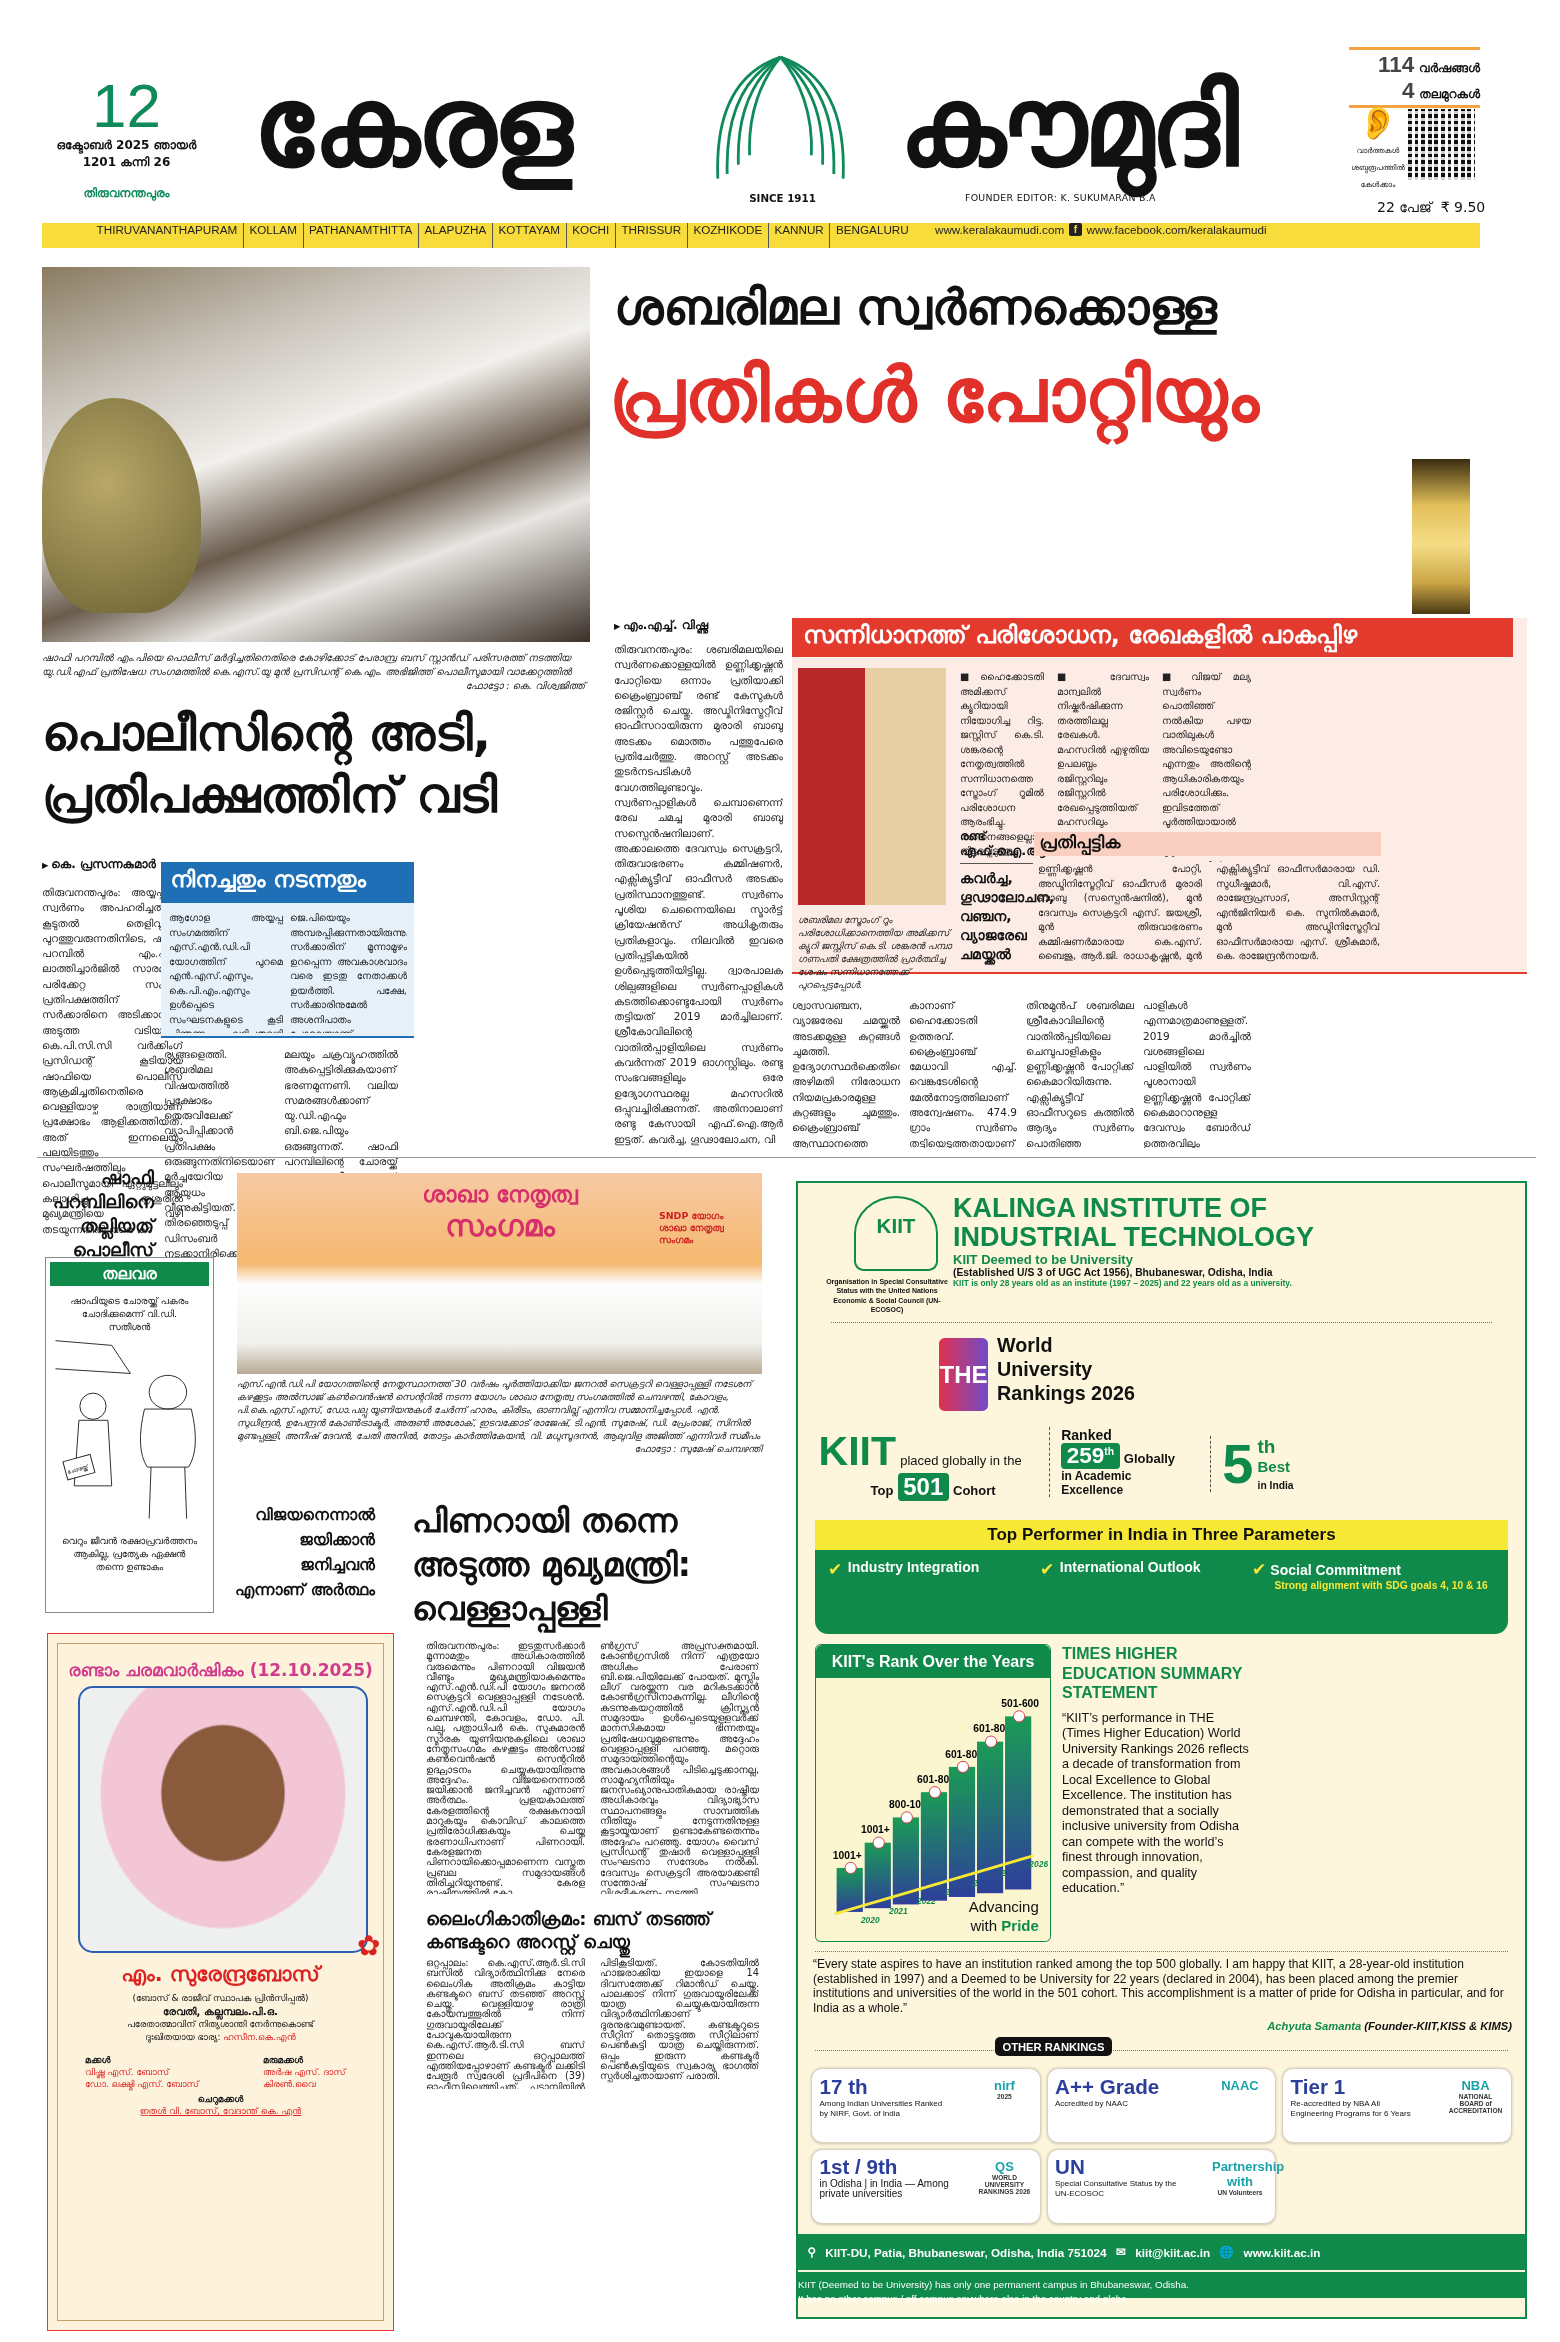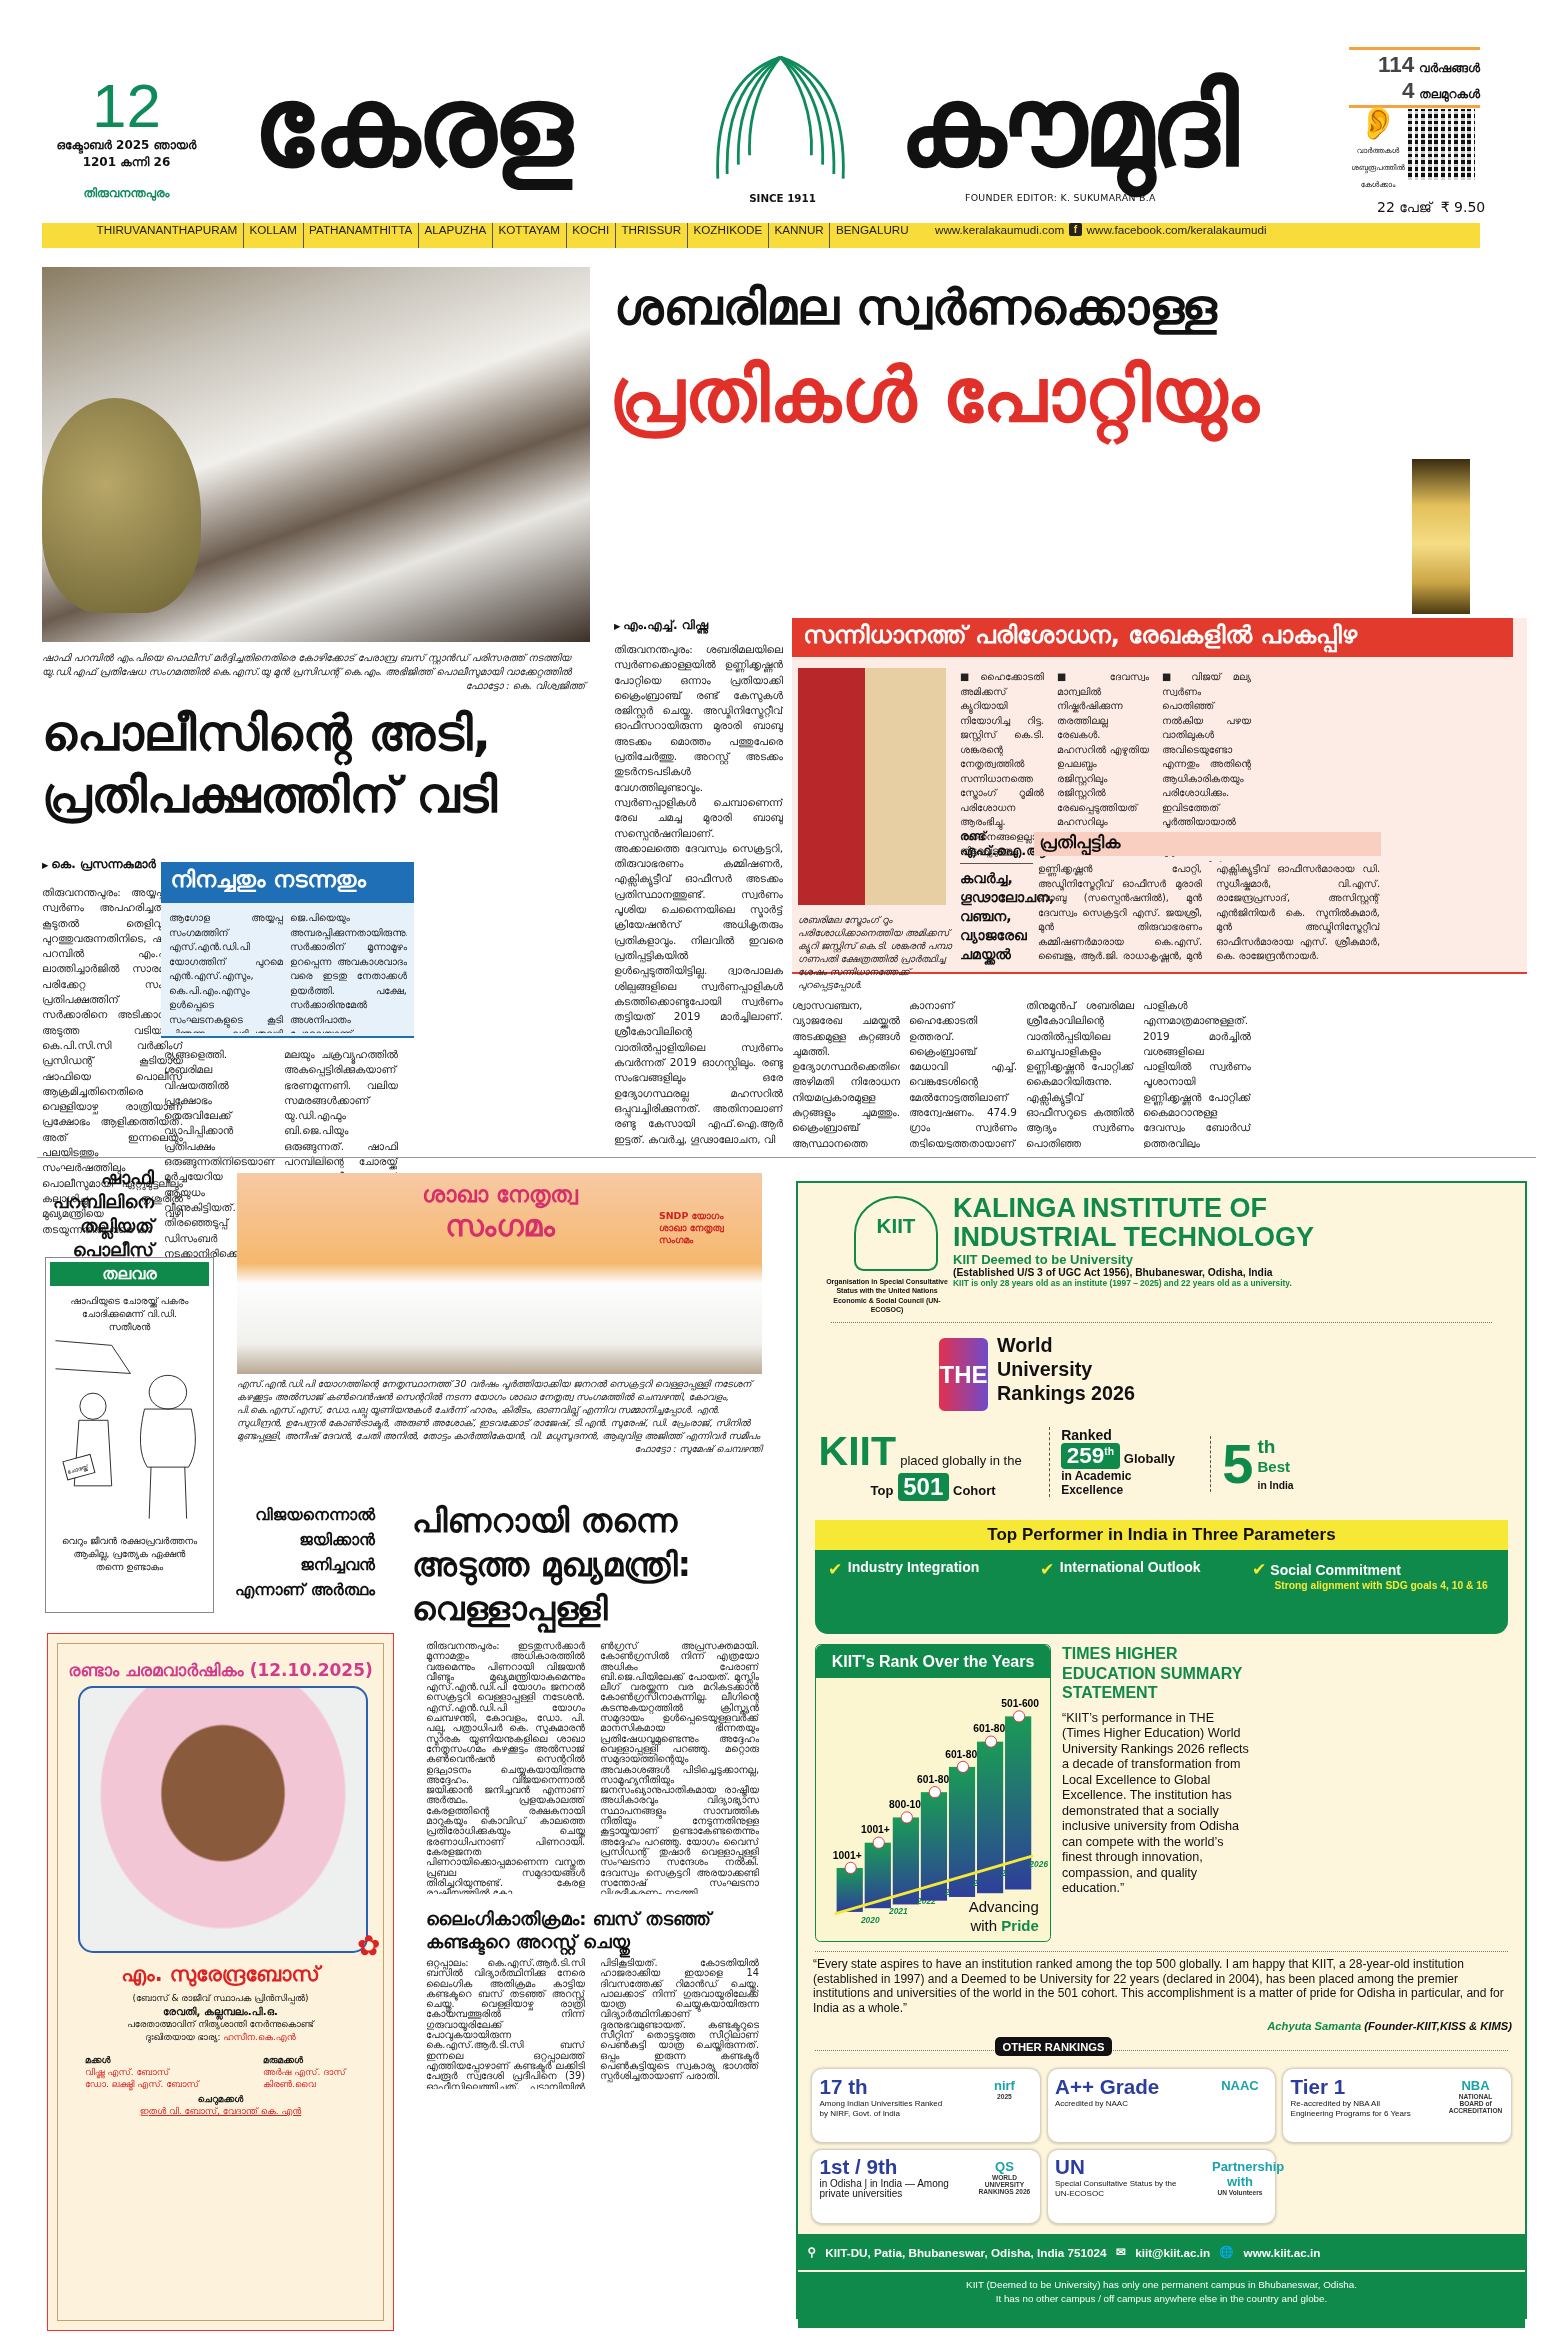--- a/index.html
+++ b/index.html
@@ -379,18 +379,18 @@
     </div>
 
   <div style="position:absolute;left:0;right:0;top:1051px;height:36px;background:#0f8a4a;color:#fff;font-weight:bold;font-size:11.7px;display:flex;align-items:center;gap:9.4px;padding-left:9.4px">
     <span>⚲</span>
       <span>KIIT-DU, Patia, Bhubaneswar, Odisha, India 751024</span>
     <span>✉</span>
       <span>kiit@kiit.ac.in</span>
     <span>🌐</span>
       <span>www.kiit.ac.in</span>
   </div>
-  <div style="position:absolute;left:0;right:0;top:1089px;height:56px;background:#0f8a4a;color:#fff;font-size:9.8px;text-align:center;line-height:14px;padding-top:5.6px">
+  <div style="position:absolute;left:0;right:0;top:1089px;height:26px;background:#0f8a4a;color:#fff;font-size:9.8px;text-align:left;line-height:14px;padding-top:5.6px">
     <div>KIIT (Deemed to be University) has only one permanent campus in Bhubaneswar, Odisha.</div>
     <div>It has no other campus / off campus anywhere else in the country and globe.</div>
   </div>
 </div>
 
 
 </body></html>

